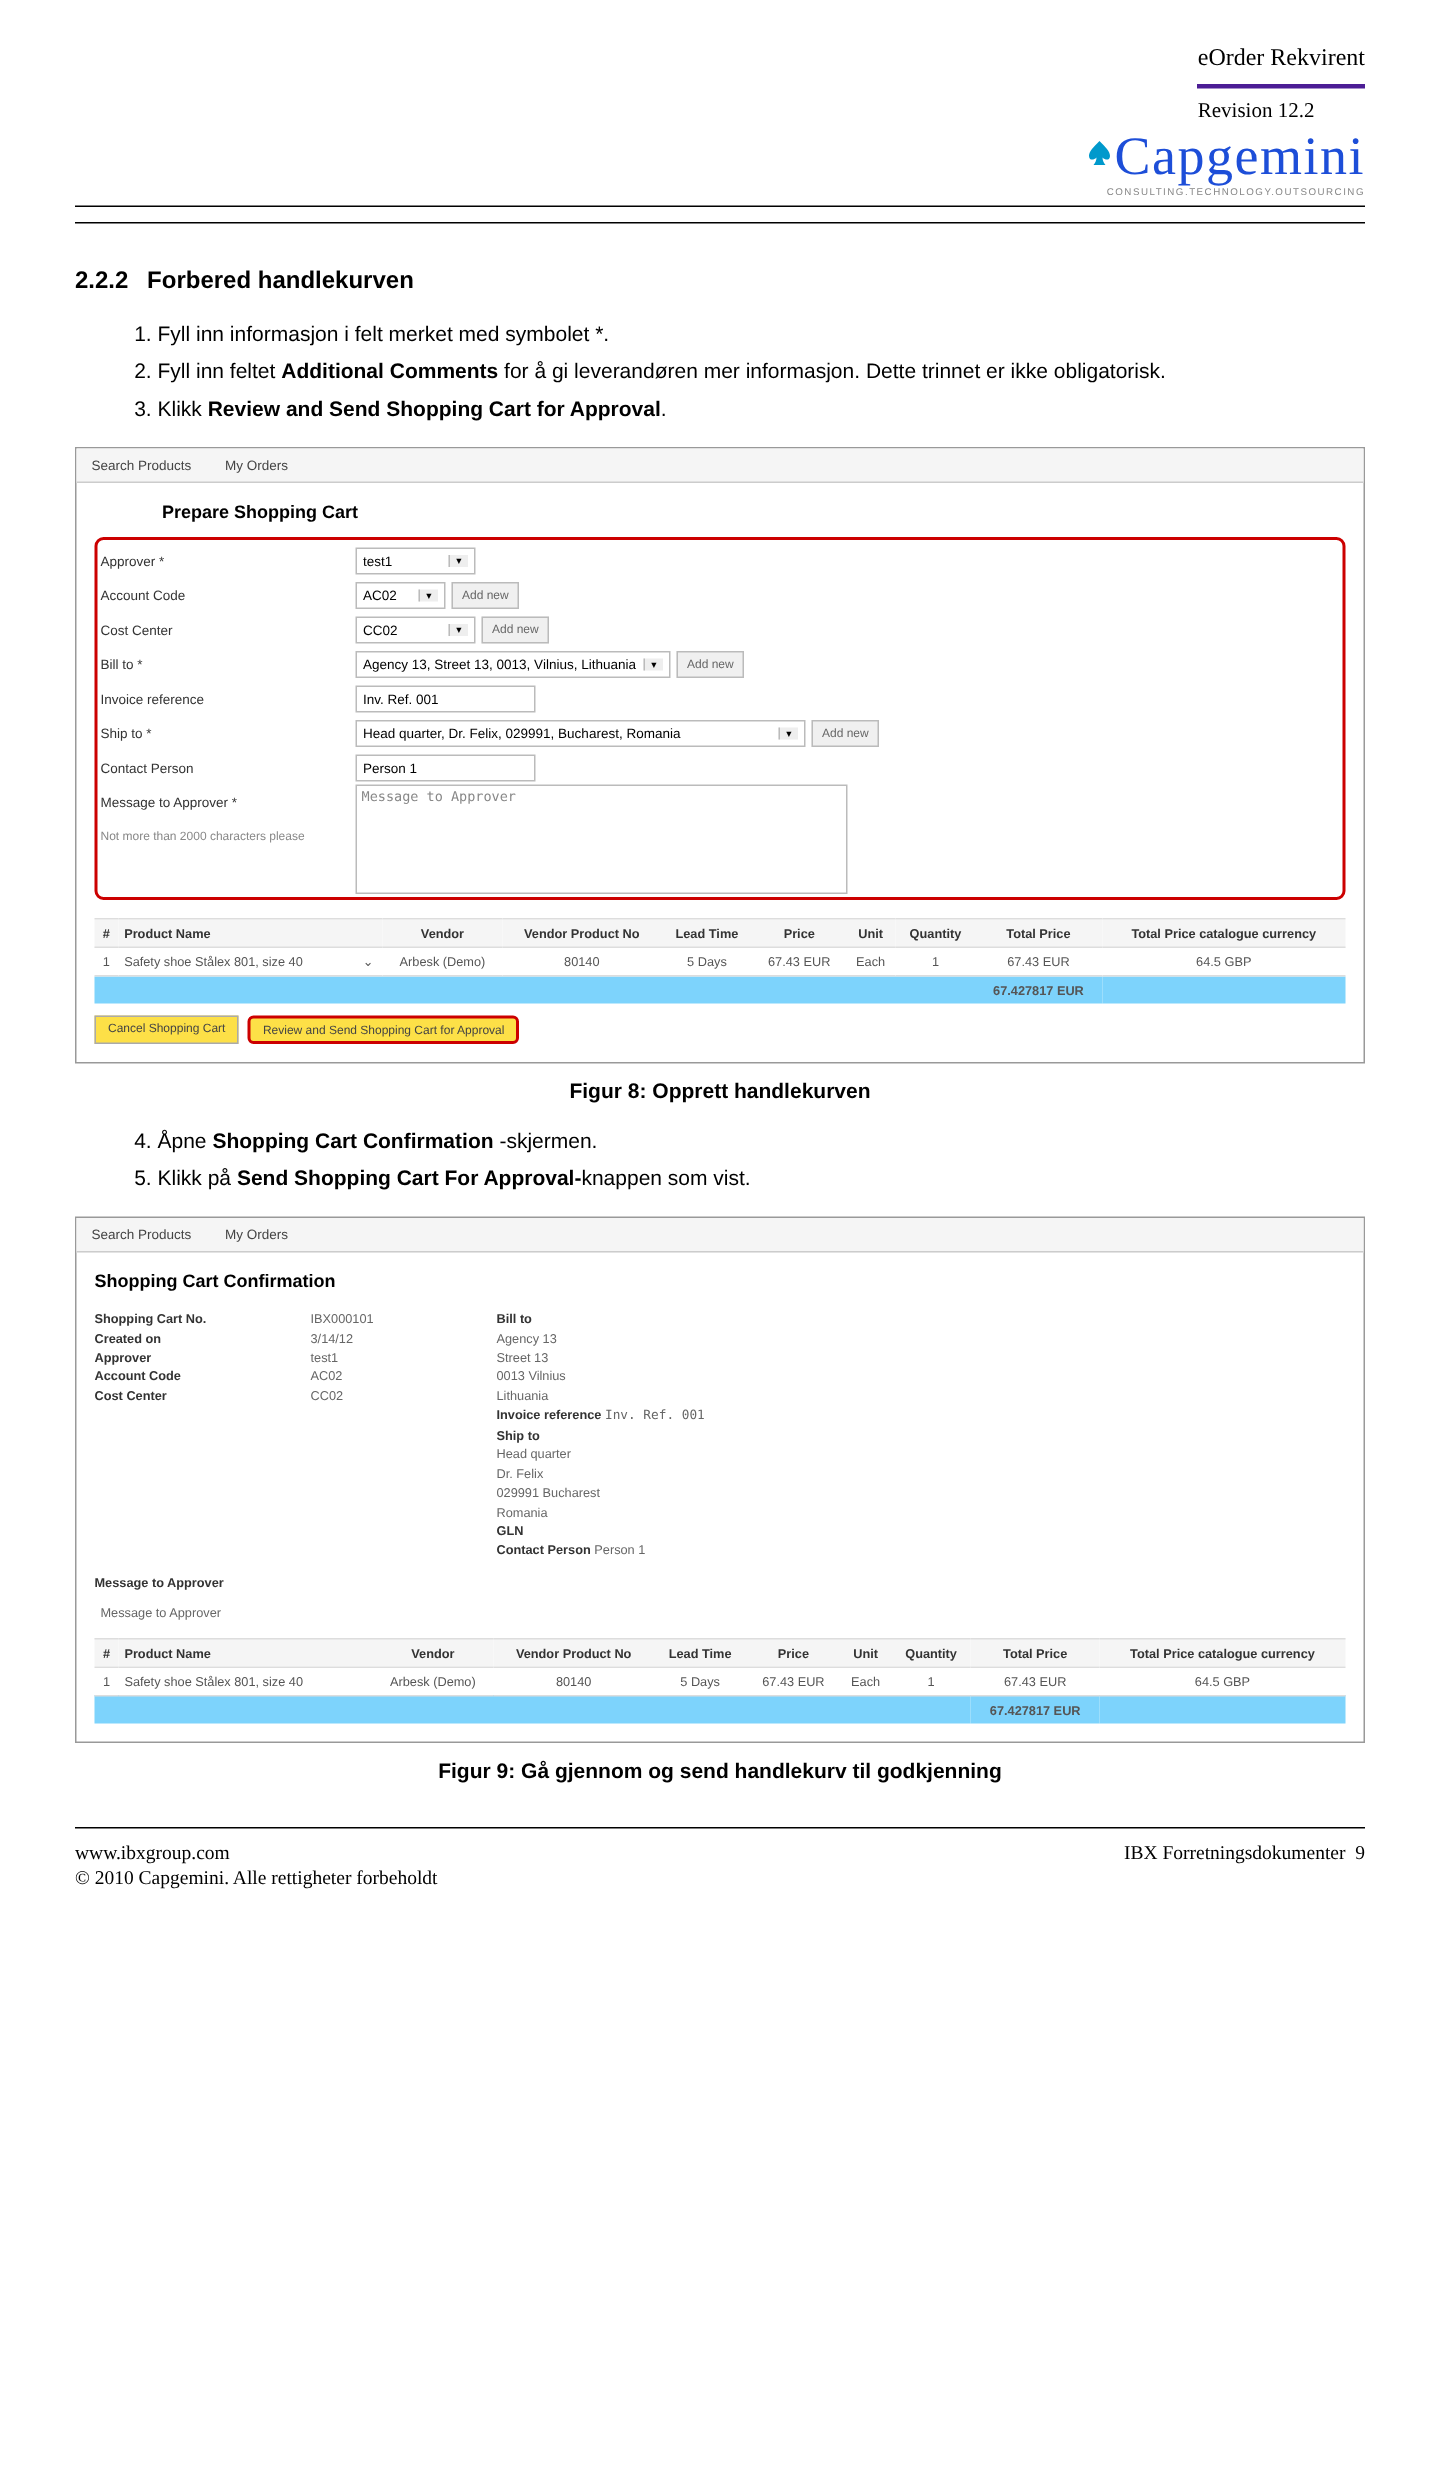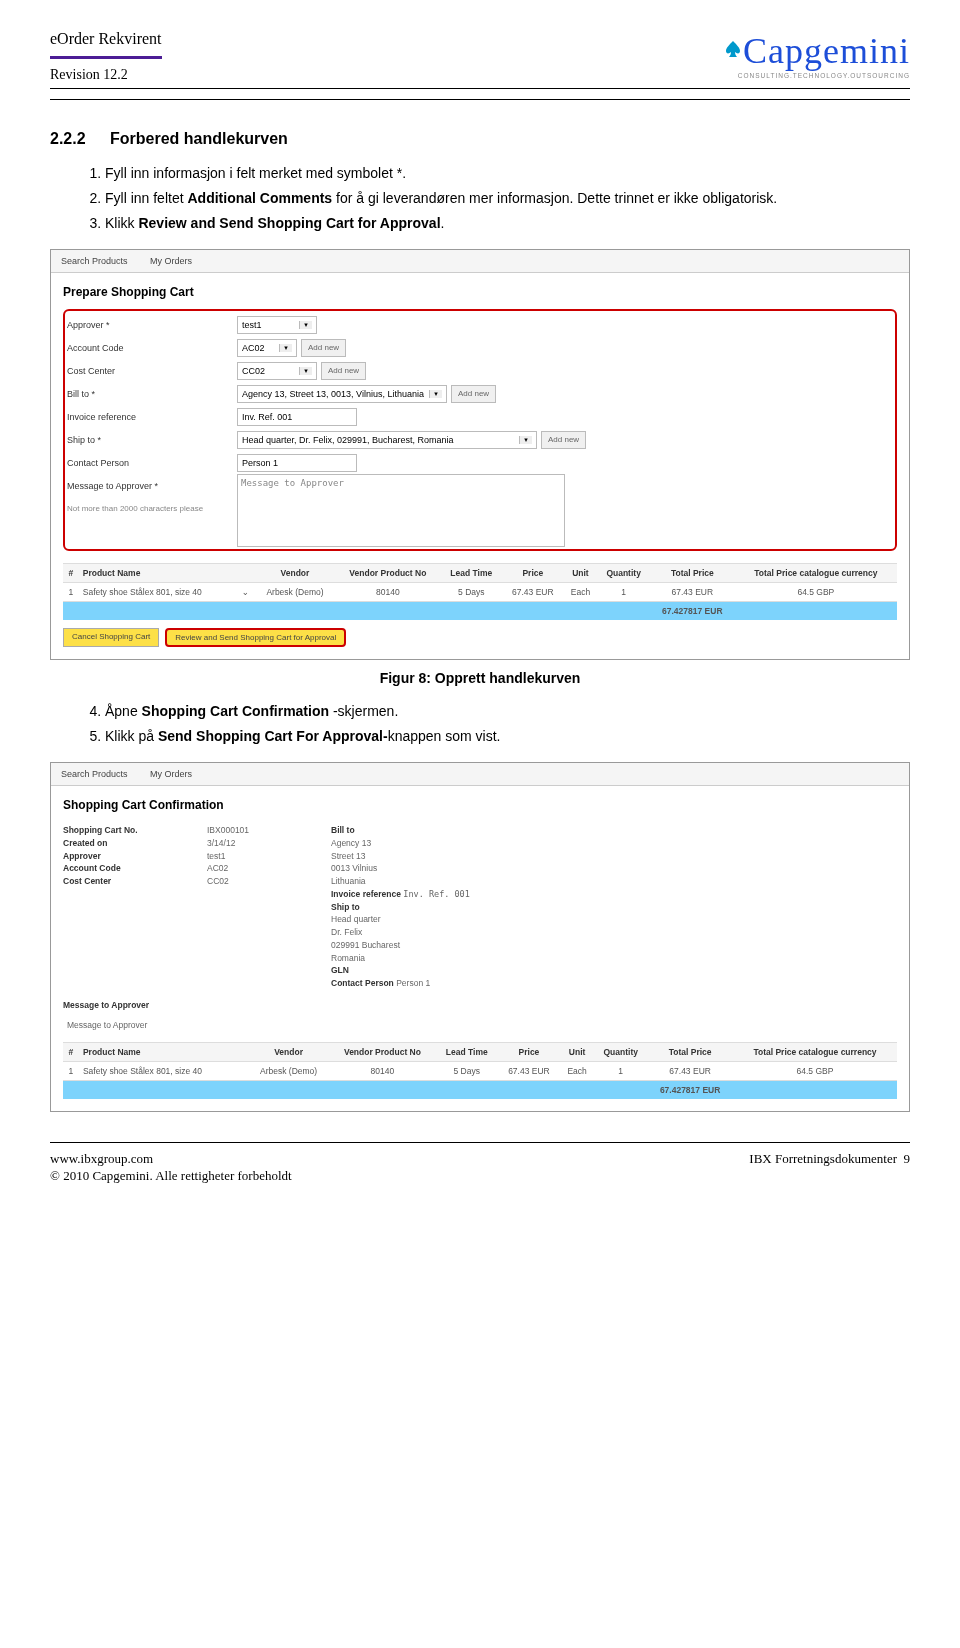--- a/index.html
+++ b/index.html
@@ -1,43 +1,43 @@
 <!DOCTYPE html>
 <html><head>
 <meta charset="utf-8">
 <style>
 body { font-family: Arial, sans-serif; margin: 0; padding: 0; background: #fff; color: #000; width: 960px; }
 .page { padding: 30px 50px 20px 50px; }
-.header-row { display: flex; justify-content: space-between; align-items: flex-start; margin-bottom: 5px; }
+.header-row { display: flex; justify-content: space-between; align-items: flex-end; margin-bottom: 5px; flex-direction: column; }
 .header-left { font-size: 14px; }
 .header-title { font-family: 'Times New Roman', serif; font-size: 16px; }
 .header-title2 { font-family: 'Times New Roman', serif; font-size: 14px; margin-top: 8px; border-top:3px solid #4c1d95; padding-top:8px;}
 .logo { text-align: right; }
 .logo-main { display:flex; align-items:center; justify-content:flex-end;}
 .logo-icon { display:inline-block; }
 .logo-text { font-family: 'Times New Roman', serif; font-size: 36px; color: #1d4ed8; font-weight: normal; letter-spacing:1px;}
 .logo-sub { font-size: 6.5px; color: #888; letter-spacing: 1px; text-transform: uppercase; }
 .hr1 { border: none; border-top: 1px solid #000; margin: 5px 0 10px 0; }
 .hr2 { border: none; border-top: 1px solid #000; margin: 5px 0 30px 0; }
 .section-title { font-size: 16px; font-weight: bold; margin-bottom: 15px; }
-.section-num { font-weight: bold; margin-right: 20px; }
+.section-num { font-weight: bold; margin-right: 8px; }
 .body-text { font-size: 14px; line-height: 1.5; margin-bottom: 12px; }
 ol { padding-left: 55px; margin: 0; }
 ol li { font-size: 14px; line-height: 1.5; margin-bottom: 4px; padding-left: 0; }
 .screenshot { border: 1px solid #999; margin: 15px 0 10px 0; font-size: 9px; background: #fff; }
 .caption { text-align: center; font-size: 14px; font-weight: bold; margin: 10px 0 15px 0; }
 .footer-hr { border: none; border-top: 1px solid #000; margin-top: 30px; }
 .footer-row { display: flex; justify-content: space-between; font-family: 'Times New Roman', serif; font-size: 13px; margin-top: 5px; }
 .footer-left div { line-height: 1.3; }
 
 
 .ss-tabs { background: #f5f5f5; padding: 6px 10px; border-bottom: 1px solid #ccc; color: #444; font-size:9px;}
 .ss-tabs span { margin-right: 20px; }
 .ss1-body { padding: 12px; }
-.ss1-title { font-size: 12px; font-weight: bold; margin-bottom: 10px; }
+.ss1-title { font-size: 12px; font-weight: bold; margin-bottom: 10px; margin-left: 45px; }
 .ss-form { border: 2px solid #cc0000; border-radius: 6px; padding: 2px; display: flex; flex-direction: row; }
 .ss-labels { width: 170px; font-size: 9px;}
 .ss-labels div { height: 23px; color: #333; display:flex; align-items:center;}
 .ss-labels .sub { color: #888; font-size: 8px; }
 .ss-fields { flex: 1; padding-right: 5px;}
 .ss-field-row { height: 23px; display: flex; align-items: center; gap: 4px; }
 .ss-input { border: 1px solid #bbb; background: #fff; padding: 1px 4px; height: 14px; font-size: 9px; display:flex; align-items:center;}
 .ss-btn-small { border: 1px solid #bbb; background: #f0f0f0; padding: 1px 6px; height: 14px; font-size: 8px; color:#666; display:flex; align-items:center;}
 .ss-dd { width: 12px; text-align: center; border-left: 1px solid #bbb; background:#eee; font-size:7px;}
 .ss-textarea { border: 1px solid #bbb; background: #fff; width: 320px; height: 65px; padding: 3px; font-family: monospace; font-size: 9px; color:#888;}
@@ -281,20 +281,21 @@
         <tr class="ss-total-row">
               <td colspan="9"></td>
               <td>67.427817 EUR</td>
               <td></td>
             </tr>
       </tbody>
         </table>
     </div>
   </div>
 
+  <div class="caption">Figur 9: Gå gjennom og send handlekurv til godkjenning</div>
 
   <hr class="footer-hr">
   <div class="footer-row">
     <div class="footer-left">
       <div>www.ibxgroup.com</div>
       <div>© 2010 Capgemini. Alle rettigheter forbeholdt</div>
     </div>
     <div>
       <span>IBX Forretningsdokumenter</span>&nbsp;&nbsp;<span>9</span>
     </div>

